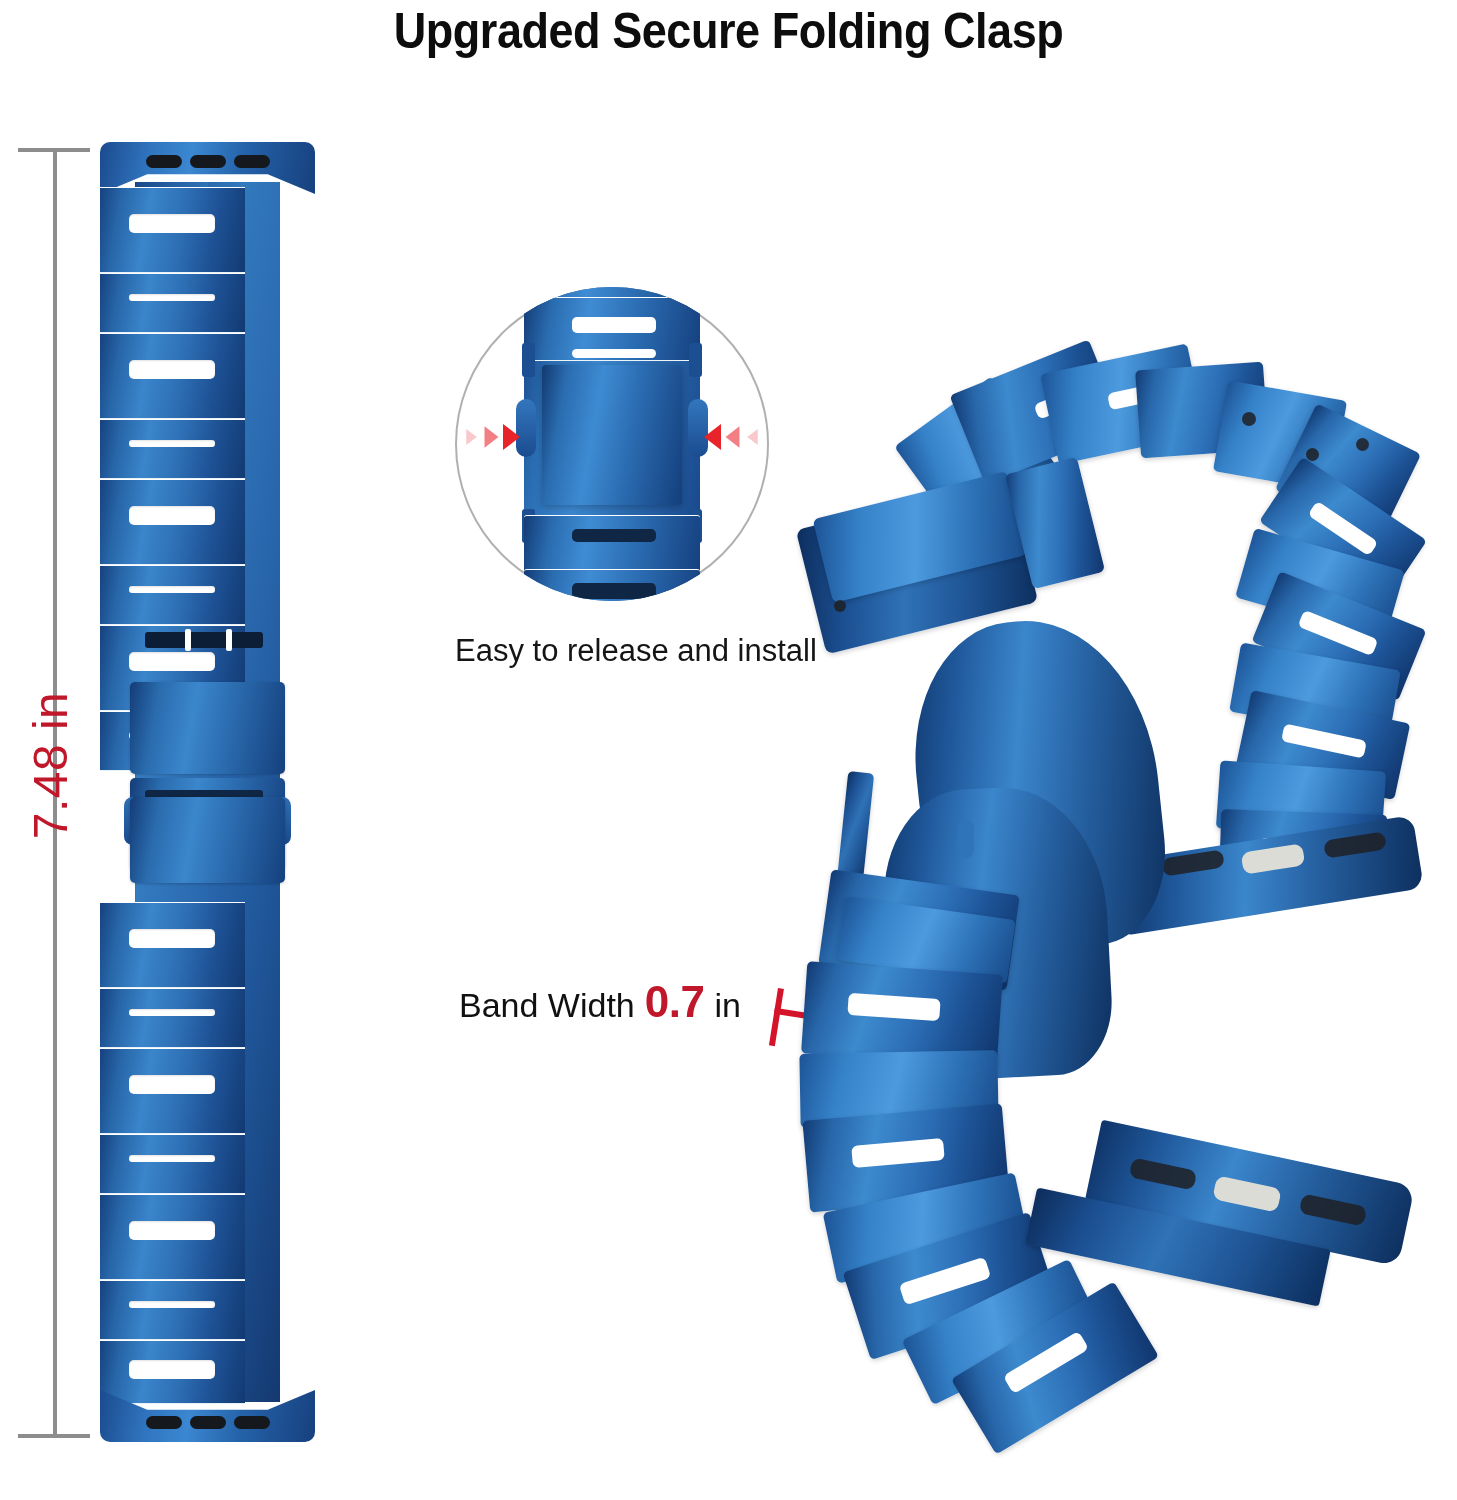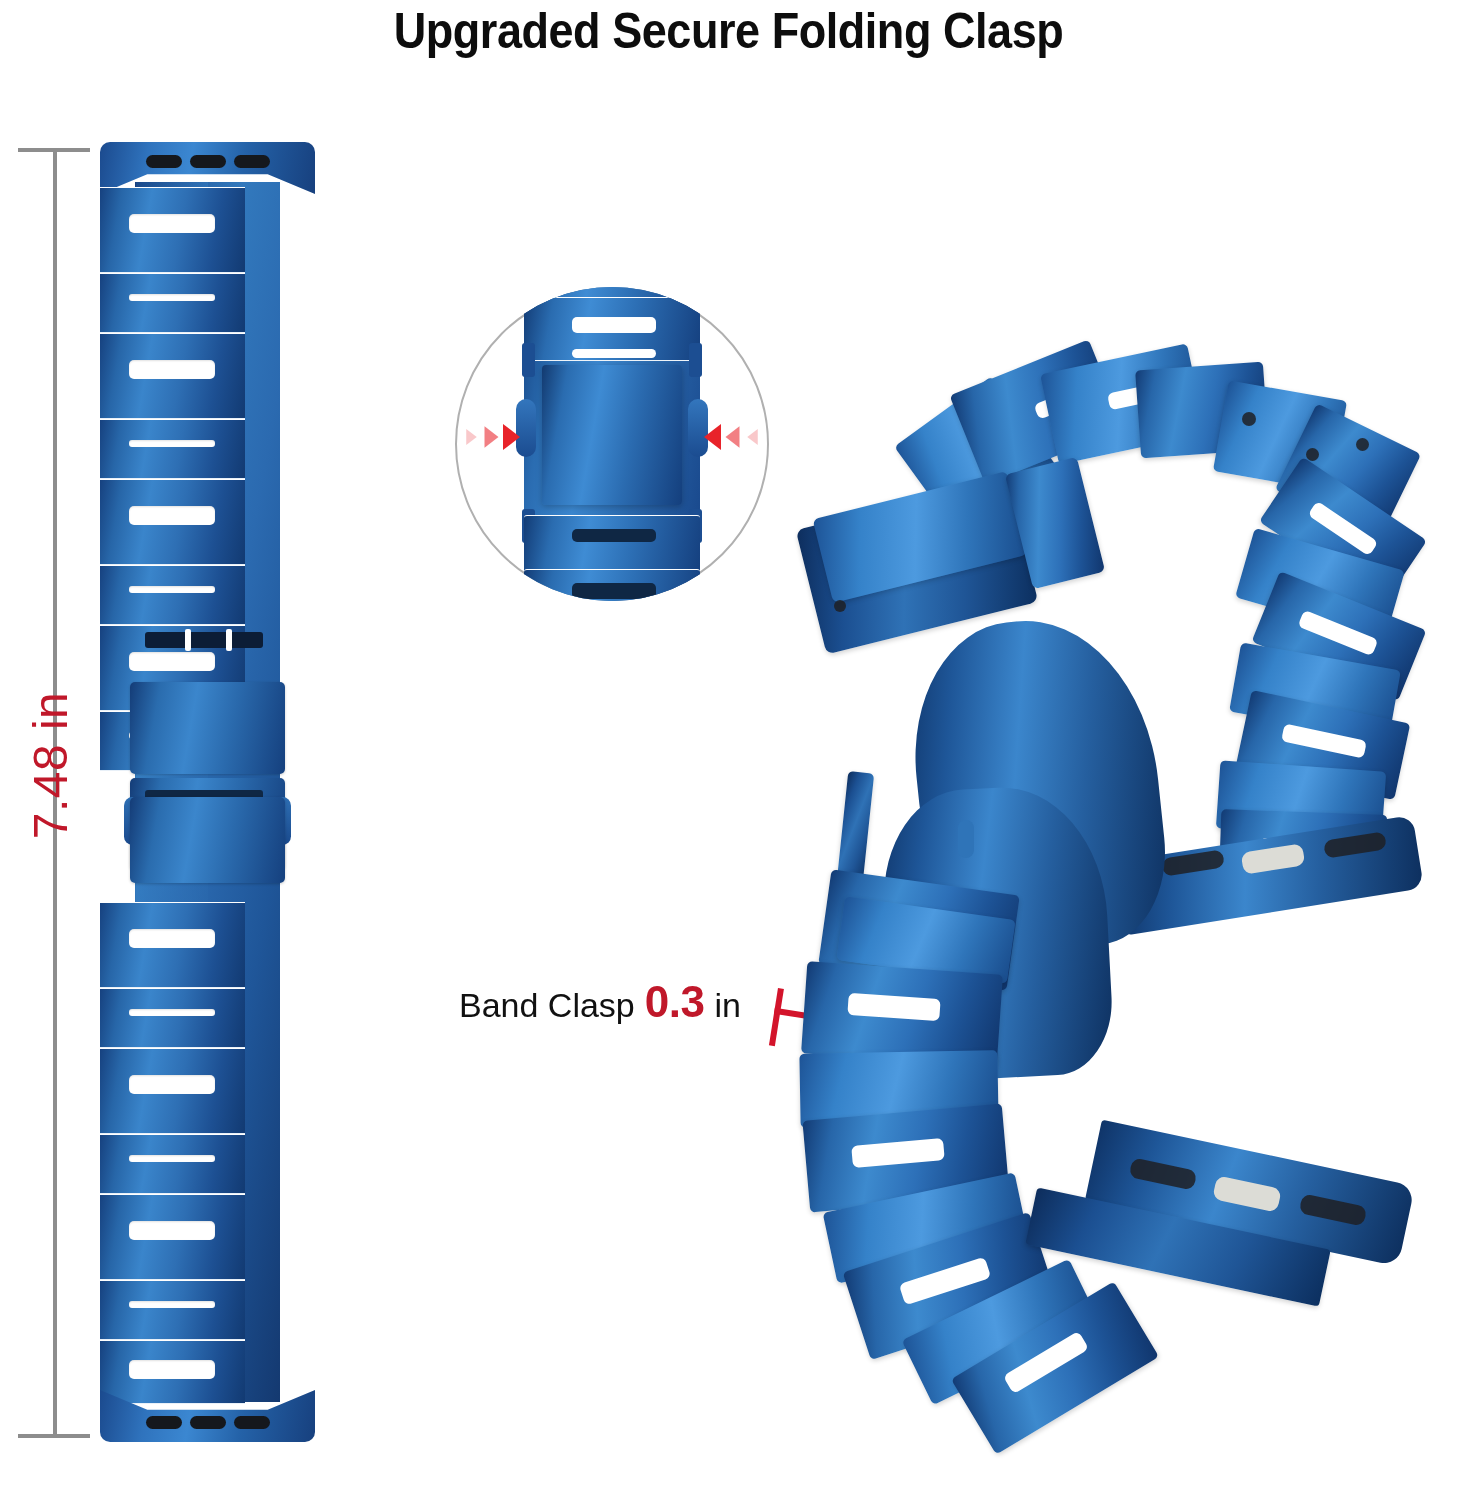--- a/index.html
+++ b/index.html
@@ -477,25 +477,26 @@
       <span class="chev s3"></span>
     </div>
     <div class="arrows right">
       <span class="chev s1"></span>
       <span class="chev s2"></span>
       <span class="chev s3"></span>
     </div>
   </div>
 
   <div class="caption">
+    <div>Easy to release and install</div>
   </div>
 
   <div class="band-width-label">
-    <span>Band Clasp</span>
-    <span class="bw-num">0.3</span>
+    <span>Band Width</span>
+    <span class="bw-num">0.7</span>
     <span>in</span>
   </div>
 
   <div class="width-bracket">
     <div class="wb-end a"></div>
     <div class="wb-bar"></div>
     <div class="wb-end b"></div>
   </div>
 
   <div class="photo">

